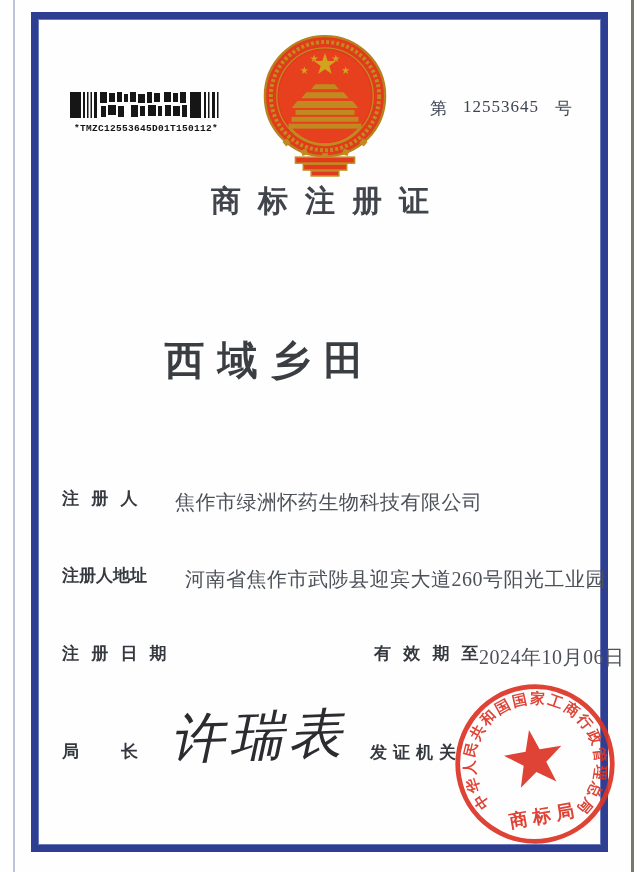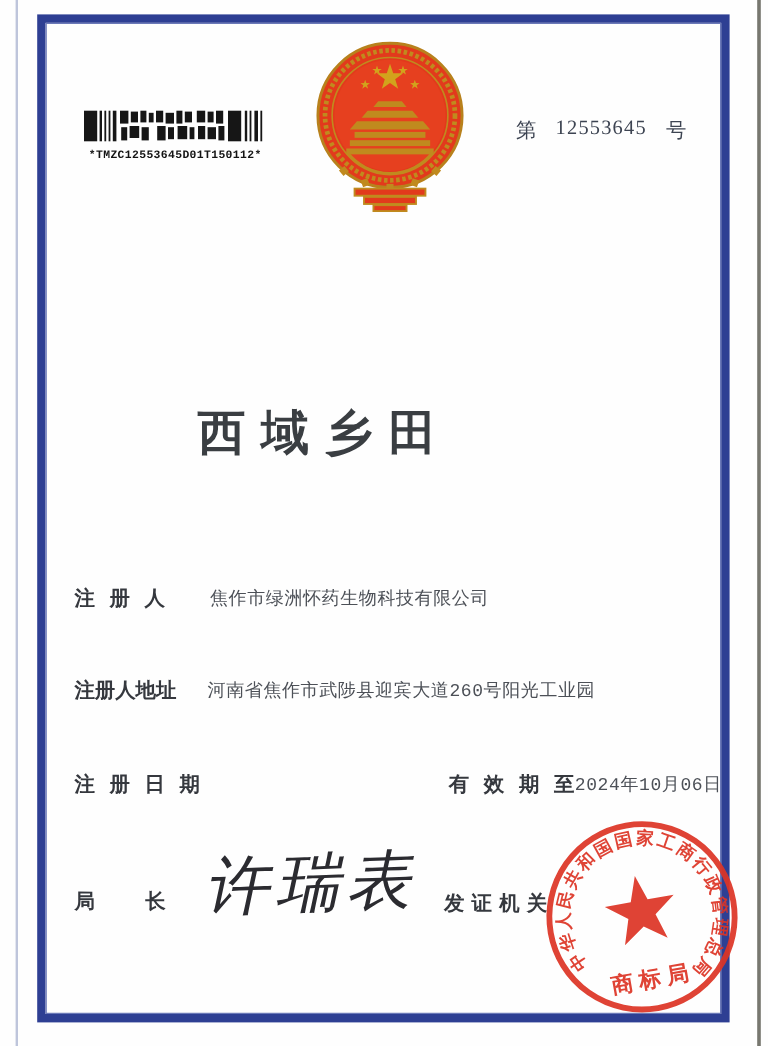--- a/index.html
+++ b/index.html
@@ -28,27 +28,27 @@
   .trademark-name{
     position:absolute;left:0;top:333px;width:528px;text-align:center;
     font-size:40px;font-weight:700;letter-spacing:13px;padding-left:13px;box-sizing:border-box;
     color:#3a3e42;font-family:"Liberation Serif",serif;
   }
   .field-label{
     position:absolute;font-family:Liberation Mono, monospace;font-weight:bold;
     font-size:17px;color:#35383e;white-space:nowrap;word-spacing:2px;
   }
   .field-value{
-    position:absolute;font-family:Liberation Mono, monospace;font-size:15px;
+    position:absolute;font-family:Liberation Serif, serif;font-size:20px;
     color:#4c5057;white-space:nowrap;letter-spacing:.5px;
   }
   .lbl-registrant{left:62px;top:487px;}
   .val-registrant{left:175px;top:489px;}
   .lbl-address{left:62px;top:564px;}
-  .val-address{left:173px;top:566px;text-align:right;}
+  .val-address{left:185px;top:566px;text-align:right;}
   .lbl-regdate{left:62px;top:642px;}
   .val-regdate{left:158px;top:644px;}
   .lbl-valid{left:374px;top:642px;}
   .val-valid{left:479px;top:644px;}
   .lbl-director-1{left:62px;top:740px;}
   .lbl-director-2{left:121px;top:740px;}
   .lbl-issuer{left:370px;top:741px;letter-spacing:6px;font-weight:600;}
   .signature{
     position:absolute;left:170px;top:700px;width:200px;
     font-family:"DejaVu Sans",sans-serif;font-style:italic;font-weight:500;
@@ -140,20 +140,21 @@
     </svg>
     <div class="barcode-text">*TMZC12553645D01T150112*</div>
   </div>
 
   <div class="cert-number">
     <span>第</span>
     <span class="num">12553645</span>
     <span>号</span>
   </div>
 
+  <div class="doc-title">商标注册证</div>
 
   <div class="trademark-name">西域乡田</div>
 
   <div class="field-label lbl-registrant">注 册 人</div>
   <div class="field-value val-registrant">焦作市绿洲怀药生物科技有限公司</div>
 
   <div class="field-label lbl-address">注册人地址</div>
   <div class="field-value val-address">河南省焦作市武陟县迎宾大道260号阳光工业园</div>
 
   <div class="field-label lbl-regdate">注 册 日 期</div>

